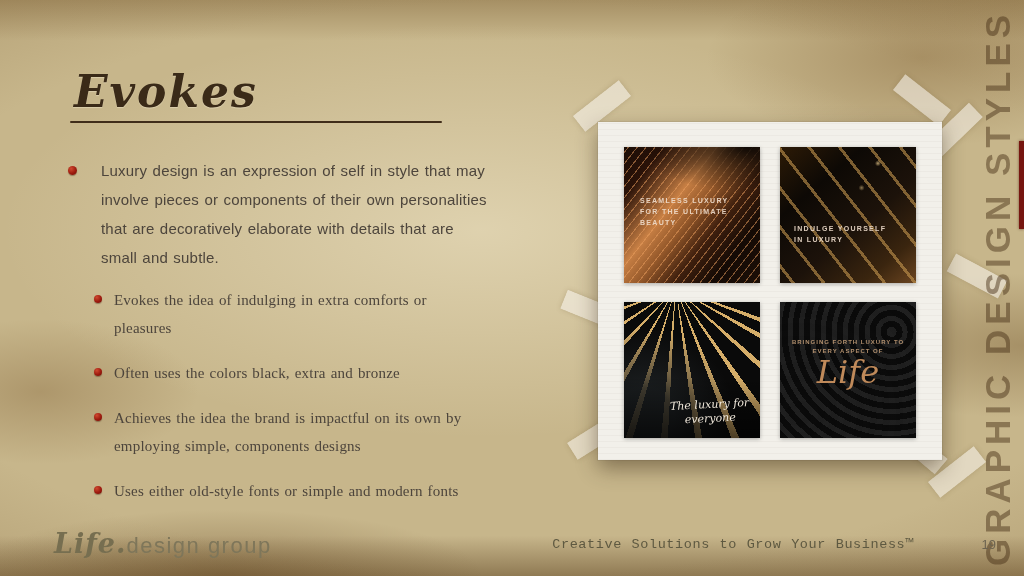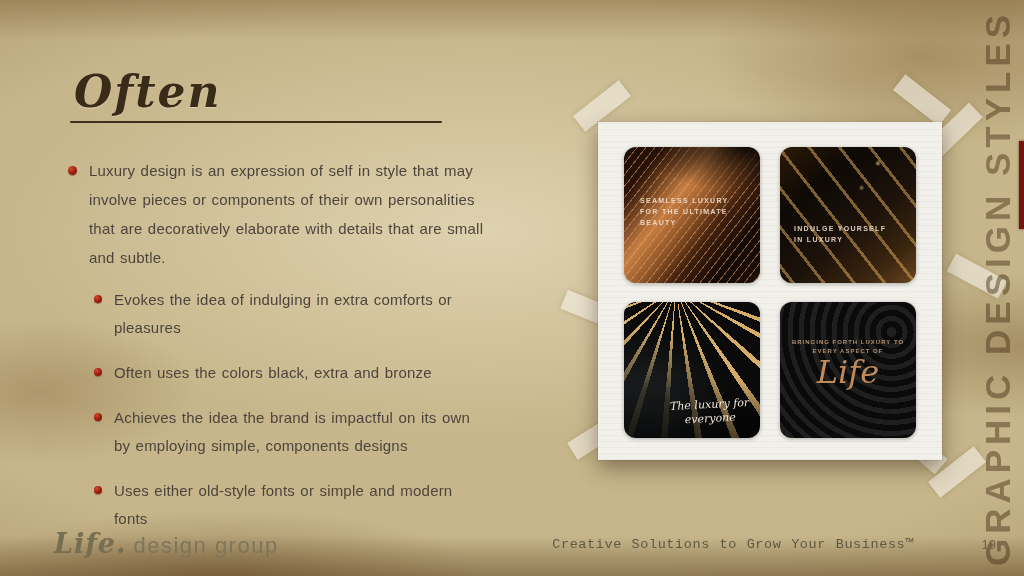--- a/index.html
+++ b/index.html
@@ -28,35 +28,35 @@
     background:#402d1a;border-radius:1px;
   }
   
   .body-text{position:absolute;left:68px;top:156px;width:420px;color:#4d453c;}
   .main-bullet{display:flex;align-items:flex-start;}
   .dot{
     flex:0 0 auto;width:9px;height:9px;border-radius:50%;margin:10px 12px 0 0;
     background:radial-gradient(circle at 35% 30%, #d0492f 0%, #9c1a0e 55%, #6e0f07 100%);
     box-shadow:0 1px 1px rgba(60,30,10,0.4);
   }
-  .main-bullet .txt{font-size:15px;line-height:29px;width:404px;letter-spacing:0.2px;word-spacing:1px;}
-  .sub-bullets{margin:14px 0 0 26px;padding:0;list-style:none;display:flex;flex-direction:column;gap:17px;}
+  .main-bullet .txt{font-size:15px;line-height:29px;width:404px;letter-spacing:0.2px;word-spacing:1px;margin-left:12px;}
+  .sub-bullets{margin:14px 0 0 26px;padding:0;list-style:none;display:flex;flex-direction:column;gap:17px;font-family:Liberation Serif, serif;}
   .sub-bullets li{display:flex;align-items:flex-start;}
   .sub-bullets .dot{width:8px;height:8px;margin-top:9px;}
   .sub-bullets .txt{font-size:15px;line-height:28px;width:368px;letter-spacing:0.2px;word-spacing:1px;}
   
   .frame{
     position:absolute;left:598px;top:122px;width:344px;height:338px;
     background-color:#f2f0ea;
     background-image:repeating-linear-gradient(0deg, rgba(120,110,95,0.05) 0 1px, transparent 1px 6px);
     box-shadow:0 8px 20px rgba(45,28,10,0.45), 0 0 0 1px rgba(0,0,0,0.05);
     display:grid;grid-template-columns:136px 136px;grid-template-rows:136px 136px;
     gap:19px 20px;padding:25px 26px 22px 26px;box-sizing:border-box;
   }
-  .shot{position:relative;width:136px;height:136px;overflow:hidden;box-shadow:0 1px 4px rgba(0,0,0,0.3);border-radius:12px;}
+  .shot{position:relative;width:136px;height:136px;overflow:hidden;box-shadow:0 1px 4px rgba(0,0,0,0.3);}
   .shot-copper{
     background-color:#140a05;
     background-image:
       radial-gradient(ellipse 130% 55% at 90% 0%, rgba(0,0,0,0.9), transparent 60%),
       repeating-linear-gradient(128deg, rgba(236,160,96,0) 0 3px, rgba(236,160,96,0.5) 3px 4px, rgba(20,10,5,0) 4px 7px),
       linear-gradient(128deg, #1a0d06 0%, #2a1208 16%, #c77f44 38%, #94582a 50%, #40200e 64%, #140a05 80%, #1c0f07 100%);
   }
   .shot-goldleaf{
     background-color:#0b0805;
     background-image:
@@ -115,33 +115,33 @@
   .red-strip{
     position:absolute;right:0;top:141px;width:5px;height:88px;
     background:#76150f;box-shadow:0 0 3px rgba(60,10,5,0.6);
   }
   
   .logo{position:absolute;left:54px;top:528px;color:#7b7355;display:flex;align-items:baseline;}
   .logo-script{
     font-family:"DejaVu Serif","Liberation Serif",serif;font-style:italic;font-weight:bold;
     font-size:27px;letter-spacing:1px;color:#766e50;
   }
-  .logo-text{font-size:22px;font-weight:300;letter-spacing:1.5px;margin-left:7px;color:#7e765a;}
+  .logo-text{font-size:22px;font-weight:300;letter-spacing:1.5px;color:#7e765a;}
   .tagline{
     position:absolute;right:110px;top:537px;font-size:13.5px;letter-spacing:0.6px;
     color:#5e5941;word-spacing:1px;font-family:Liberation Mono, monospace;
   }
   .page-number{position:absolute;right:28px;top:537px;font-size:13px;color:#6d6450;}
 </style>
 </head>
 <body>
 
 <div class="slide">
 
-  <h1 class="title">Often</h1>
+  <h1 class="title">Evokes</h1>
   <div class="title-underline"></div>
 
   <div class="body-text">
     <div class="main-bullet">
       <span class="dot"></span>
       <span class="txt">Luxury design is an expression of self in style that may involve pieces or components of their own personalities that are decoratively elaborate with details that are small and subtle.</span>
     </div>
     <ul class="sub-bullets">
       <li>
         <span class="dot"></span>

